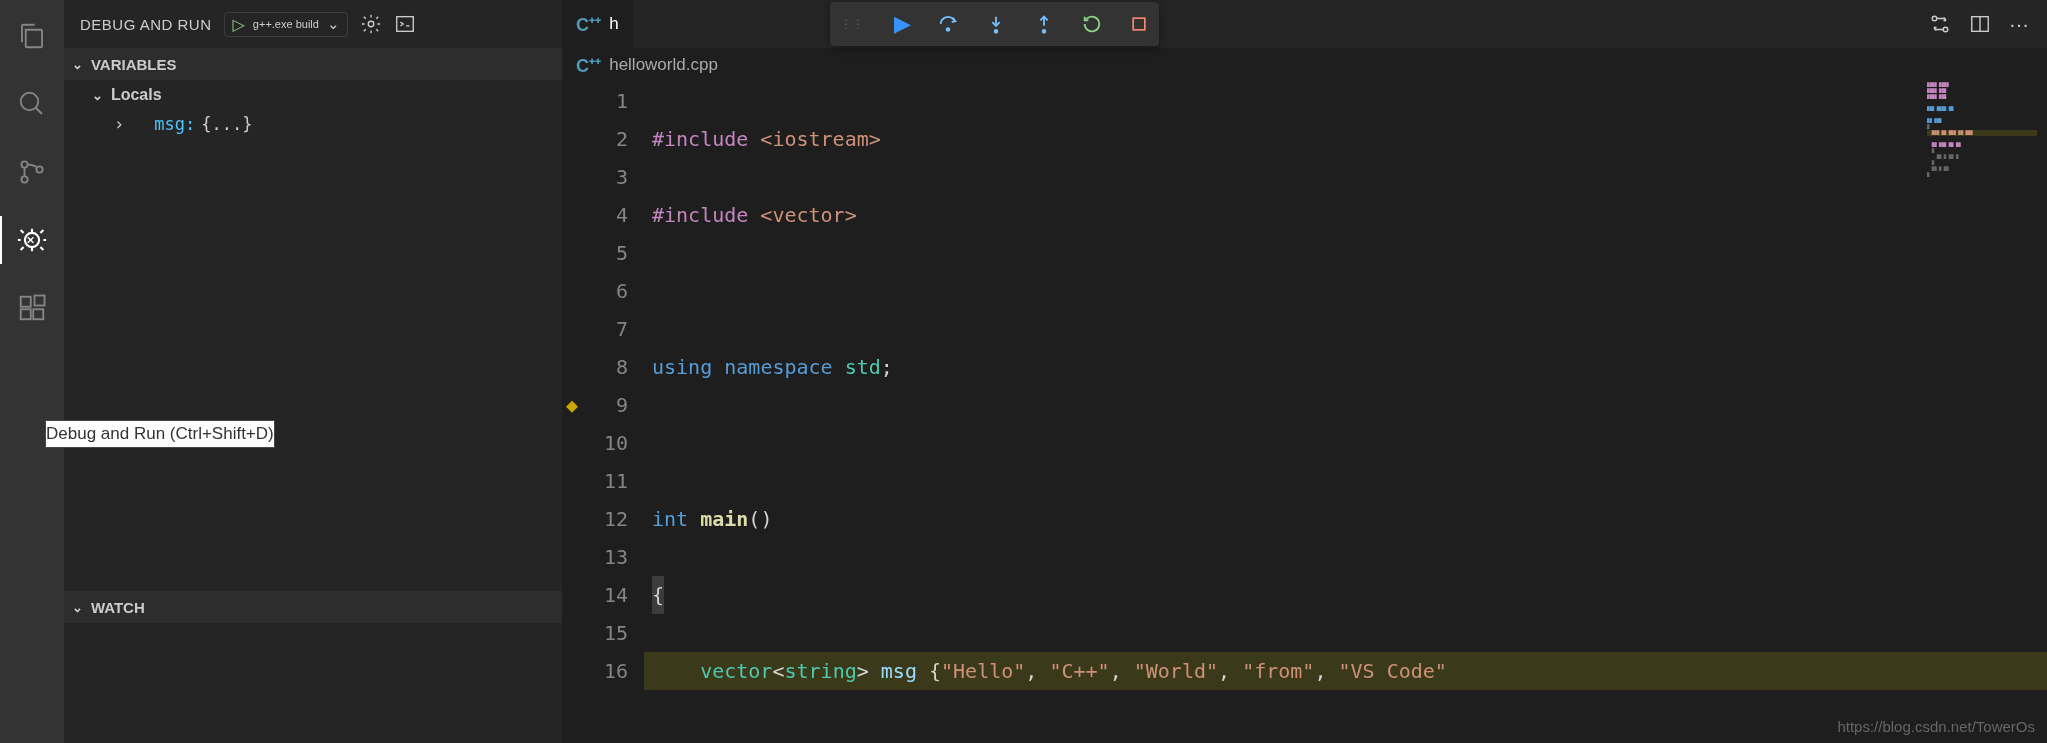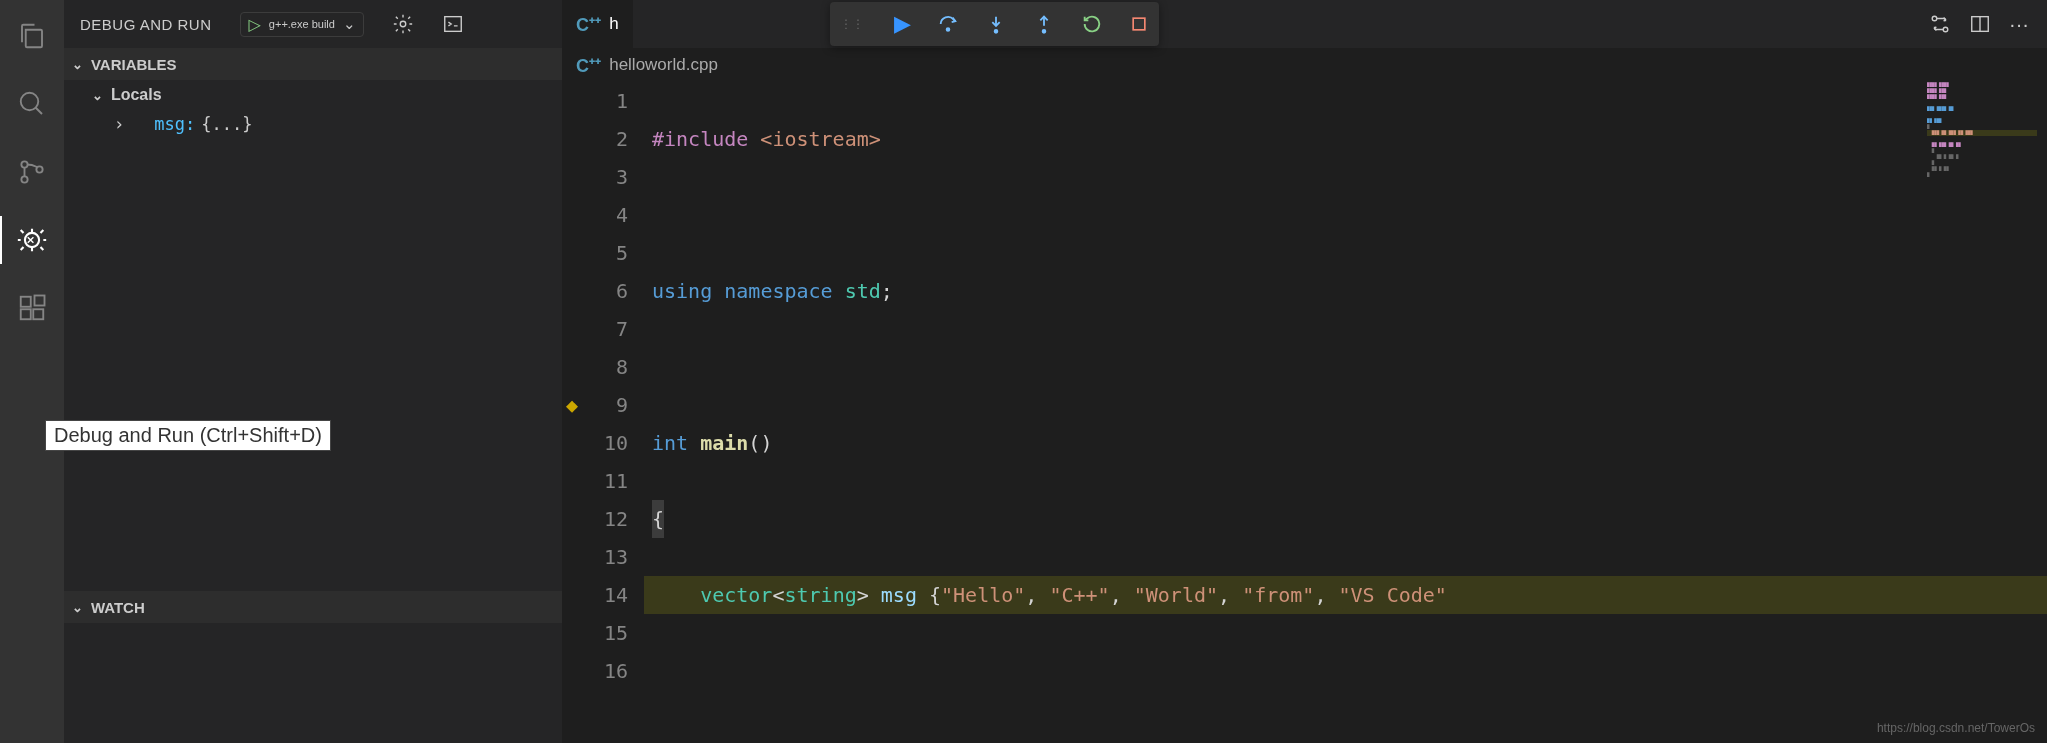--- a/index.html
+++ b/index.html
@@ -6,38 +6,38 @@
 body { font-family:"Segoe UI",sans-serif; background:#1e1e1e; color:#ccc; width:2047px; height:743px; overflow:hidden; display:flex; position:relative; }
 
 
 .activity-bar { width:64px; background:#333333; display:flex; flex-direction:column; align-items:center; padding-top:12px; gap:20px; }
 .activity-icon { width:64px; height:48px; display:flex; align-items:center; justify-content:center; color:#858585; cursor:pointer; position:relative; }
 .activity-icon.active { color:#fff; }
 .activity-icon.active::before { content:""; position:absolute; left:0; top:0; bottom:0; width:2px; background:#fff; }
 
 
 .sidebar { width:498px; background:#252526; display:flex; flex-direction:column; }
-.run-header { height:48px; display:flex; align-items:center; padding:0 16px; gap:28px; font-size:15px; color:#ccc; }
+.run-header { height:48px; display:flex; align-items:center; padding:0 16px; gap:12px; font-size:15px; color:#ccc; }
 .run-title { letter-spacing:0.5px; }
 .run-cfg { display:flex; align-items:center; gap:8px; border:1px solid #3c3c3c; border-radius:4px; padding:2px 8px; }
 .play-tri { color:#89d185; font-size:16px; }
 .cfg-drop { font-size:11px; color:#ccc; }
 .gear,.console { color:#ccc; }
 
 .panel-section-head { height:32px; display:flex; align-items:center; gap:8px; padding:0 8px; font-size:15px; font-weight:bold; color:#ccc; background:#2d2d2d; }
 .chev { font-size:13px; }
 .locals-row { padding:6px 0 6px 28px; font-size:16px; font-weight:bold; display:flex; align-items:center; gap:8px; }
 .var-row { padding:4px 0 4px 50px; font-size:17px; font-family:Consolas,monospace; display:flex; align-items:center; gap:6px; }
 .var-name { color:#4fc1ff;margin-left:24px; }
 .var-val { color:#ccc; }
 .watch-section { margin-top:auto; }
 .sidebar-body { flex:1; display:flex; flex-direction:column; overflow:hidden; }
 
 
-.tooltip { position:absolute; left:45px; top:420px; background:#fff; color:#333; padding:3px 8px; font-size:20px; border:1px solid #454545; z-index:50; }
+.tooltip { position:absolute; left:45px; top:420px; background:#fff; color:#333; padding:3px 0; font-size:17px; border:1px solid #454545; z-index:50; }
 
 
 .editor-area { flex:1; background:#1e1e1e; display:flex; flex-direction:column; position:relative; }
 .tab-row { height:48px; background:#252526; display:flex; align-items:center; }
 .tab { height:48px; display:flex; align-items:center; gap:8px; padding:0 14px; background:#1e1e1e; font-size:17px; color:#fff; border-right:1px solid #252526; }
 .cpp-ic { color:#519aba; font-size:18px; font-weight:bold; }
 .tab-actions { margin-left:auto; display:flex; gap:18px; padding-right:18px; font-size:20px; color:#ccc; }
 .breadcrumb { height:34px; display:flex; align-items:center; gap:8px; padding:0 14px; font-size:17px; color:#aaa; }
 
 .code-wrap { flex:1; display:flex; font-family:Consolas,monospace; font-size:20px; line-height:38px; overflow:hidden; }
@@ -64,21 +64,21 @@
 .dbg-over,.dbg-into,.dbg-out { color:#75beff; }
 .dbg-restart { color:#89d185; }
 .dbg-stop { color:#f48771; }
 
 
 .minimap { position:absolute; top:82px; right:10px; width:110px; height:140px; background:#1e1e1e; overflow:hidden; font-size:4px; line-height:6px; color:#666; font-family:monospace; }
 .minimap .mini-line { white-space:pre; }
 .mini-hl { background:#3a3a1a; }
 
 
-.watermark { position:absolute; right:12px; bottom:8px; font-size:12px; color:#666; }
+.watermark { position:absolute; right:12px; bottom:8px; font-size:15px; color:#666; }
 
 svg { display:block; }
 </style>
 </head>
 <body>
 
 <div class="activity-bar">
   <div class="activity-icon">
     <svg width="30" height="30" viewBox="0 0 24 24" fill="none" stroke="currentColor" stroke-width="1.5">
         <path d="M14 3H5a1 1 0 0 0-1 1v13"></path>
@@ -211,20 +211,21 @@
       <div>10</div>
       <div>11</div>
       <div>12</div>
       <div>13</div>
       <div>14</div>
       <div>15</div>
       <div>16</div>
     </div>
     <div class="code-lines">
 <div class="code-line"><span class="tok-kw2">#include</span><span class="tok-str"> &lt;iostream&gt;</span></div>
+<div class="code-line"><span class="tok-kw2">#include</span><span class="tok-str"> &lt;vector&gt;</span></div>
 <div class="code-line">&nbsp;</div>
 <div class="code-line"><span class="tok-kw">using</span><span class="tok-kw"> namespace</span><span class="tok-type"> std</span><span class="tok-pun">;</span></div>
 <div class="code-line">&nbsp;</div>
 <div class="code-line"><span class="tok-kw">int</span><span class="tok-fn"> main</span><span class="tok-pun">()</span></div>
 <div class="code-line"><span style="background:#3c3c3c; display:inline-block;"><span class="tok-pun">{</span></span></div>
 <div class="code-line hl"><span class="tok-type">    vector</span><span class="tok-pun">&lt;</span><span class="tok-type">string</span><span class="tok-pun">&gt; </span><span class="tok-var">msg</span><span class="tok-pun"> {</span><span class="tok-str">"Hello"</span><span class="tok-pun">, </span><span class="tok-str">"C++"</span><span class="tok-pun">, </span><span class="tok-str">"World"</span><span class="tok-pun">, </span><span class="tok-str">"from"</span><span class="tok-pun">, </span><span class="tok-str">"VS Code"</span></div>
 
 
 
 

